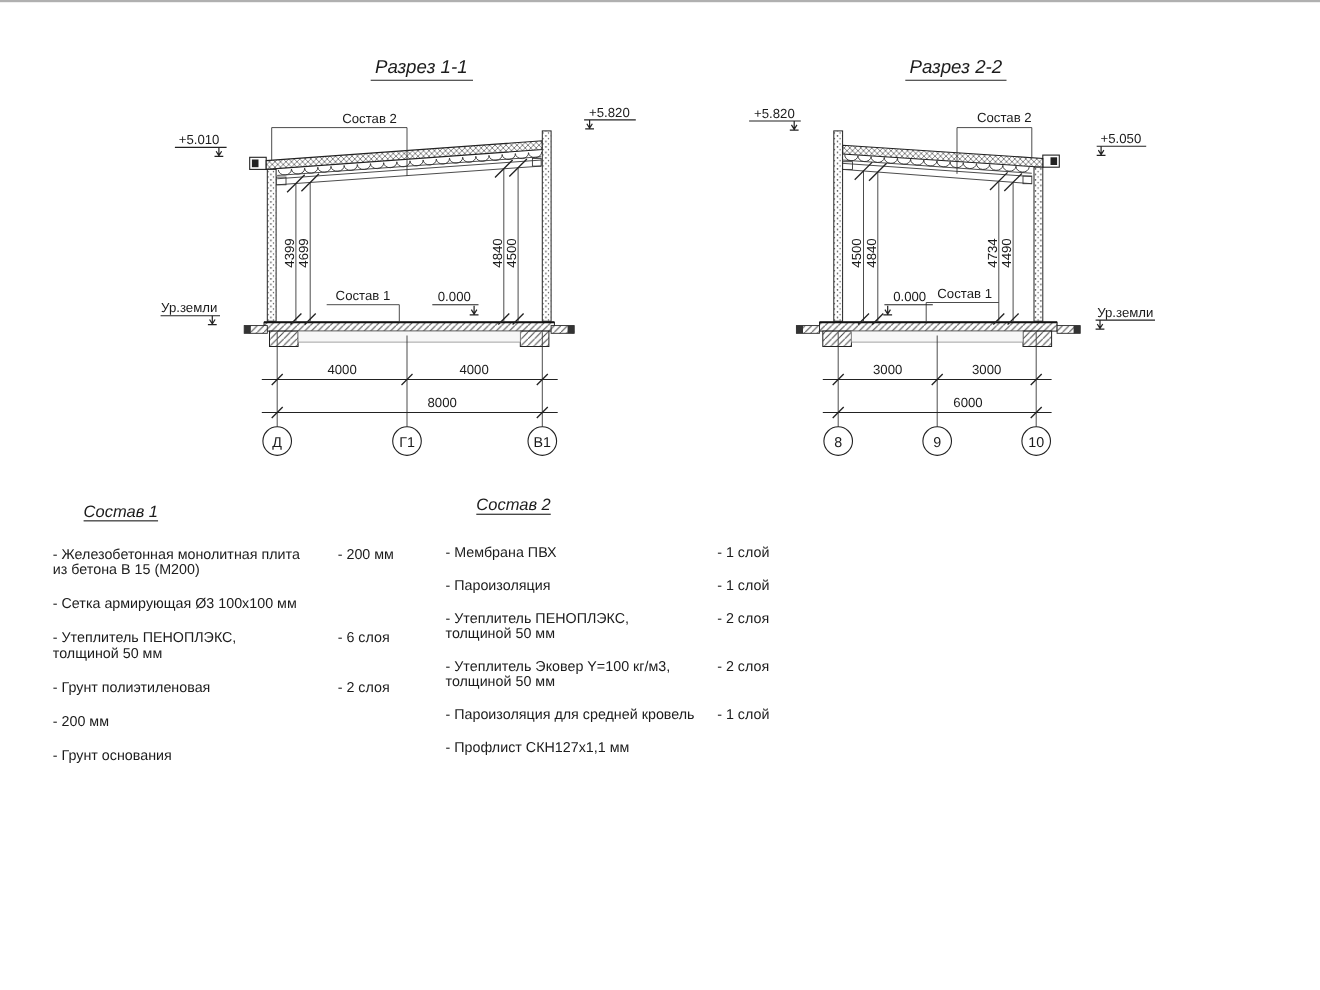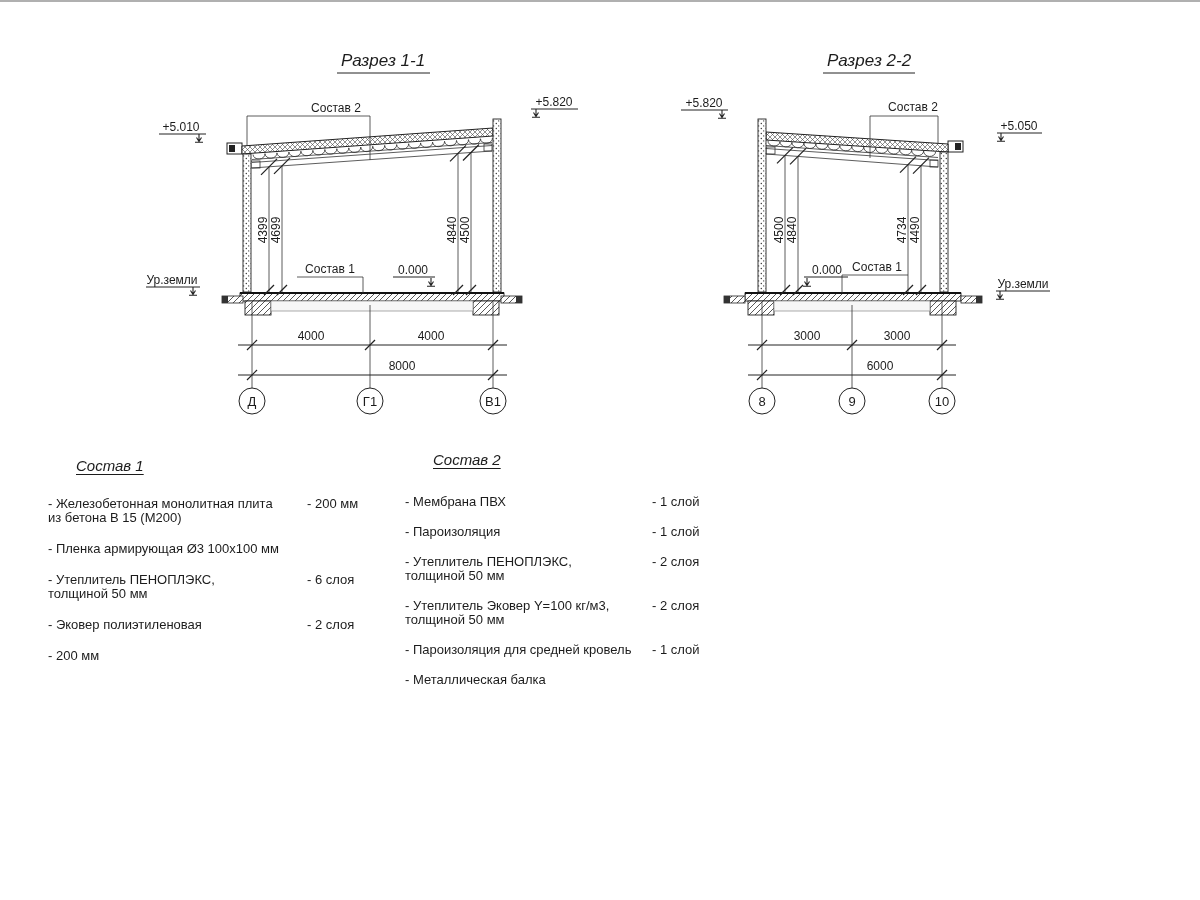--- a/index.html
+++ b/index.html
@@ -268,34 +268,38 @@
 </svg>
 
 <div class="comp c1" style="left:48px; top:455px; width:330px;">
   <div class="ct">Состав 1</div>
   <div class="row">
     <div class="nm">- Железобетонная  монолитная плита
 из бетона В 15 (М200)</div>
     <div class="qt">- 200 мм</div>
   </div>
   <div class="row">
-    <div class="nm">- Пленка армирующая Ø3 100х100 мм</div>
+    <div class="nm">- Сетка армирующая Ø3 100х100 мм</div>
     <div class="qt"></div>
   </div>
   <div class="row">
     <div class="nm">- Утеплитель ПЕНОПЛЭКС,
 толщиной 50 мм</div>
     <div class="qt">- 6 слоя</div>
   </div>
   <div class="row">
-    <div class="nm">- Эковер полиэтиленовая</div>
+    <div class="nm">- Грунт полиэтиленовая</div>
     <div class="qt">- 2 слоя</div>
   </div>
   <div class="row">
     <div class="qt">- 200 мм</div>
+  </div>
+  <div class="row">
+    <div class="nm">- Грунт основания</div>
+    <div class="qt"></div>
   </div>
 </div>
 
 <div class="comp c2" style="left:405px; top:449px; width:310px;">
   <div class="ct">Состав 2</div>
   <div class="row">
     <div class="nm">- Мембрана ПВХ</div>
     <div class="qt">- 1 слой</div>
   </div>
   <div class="row">
@@ -310,18 +314,18 @@
   <div class="row">
     <div class="nm">- Утеплитель Эковер Y=100 кг/м3,
 толщиной 50 мм</div>
     <div class="qt">- 2 слоя</div>
   </div>
   <div class="row">
     <div class="nm">- Пароизоляция для средней кровель</div>
     <div class="qt">- 1 слой</div>
   </div>
   <div class="row">
-    <div class="nm">- Металлическая балка</div>
+    <div class="nm">- Профлист СКН127х1,1 мм</div>
     <div class="qt"></div>
   </div>
 </div>
 
 </div>
 
 </body></html>

